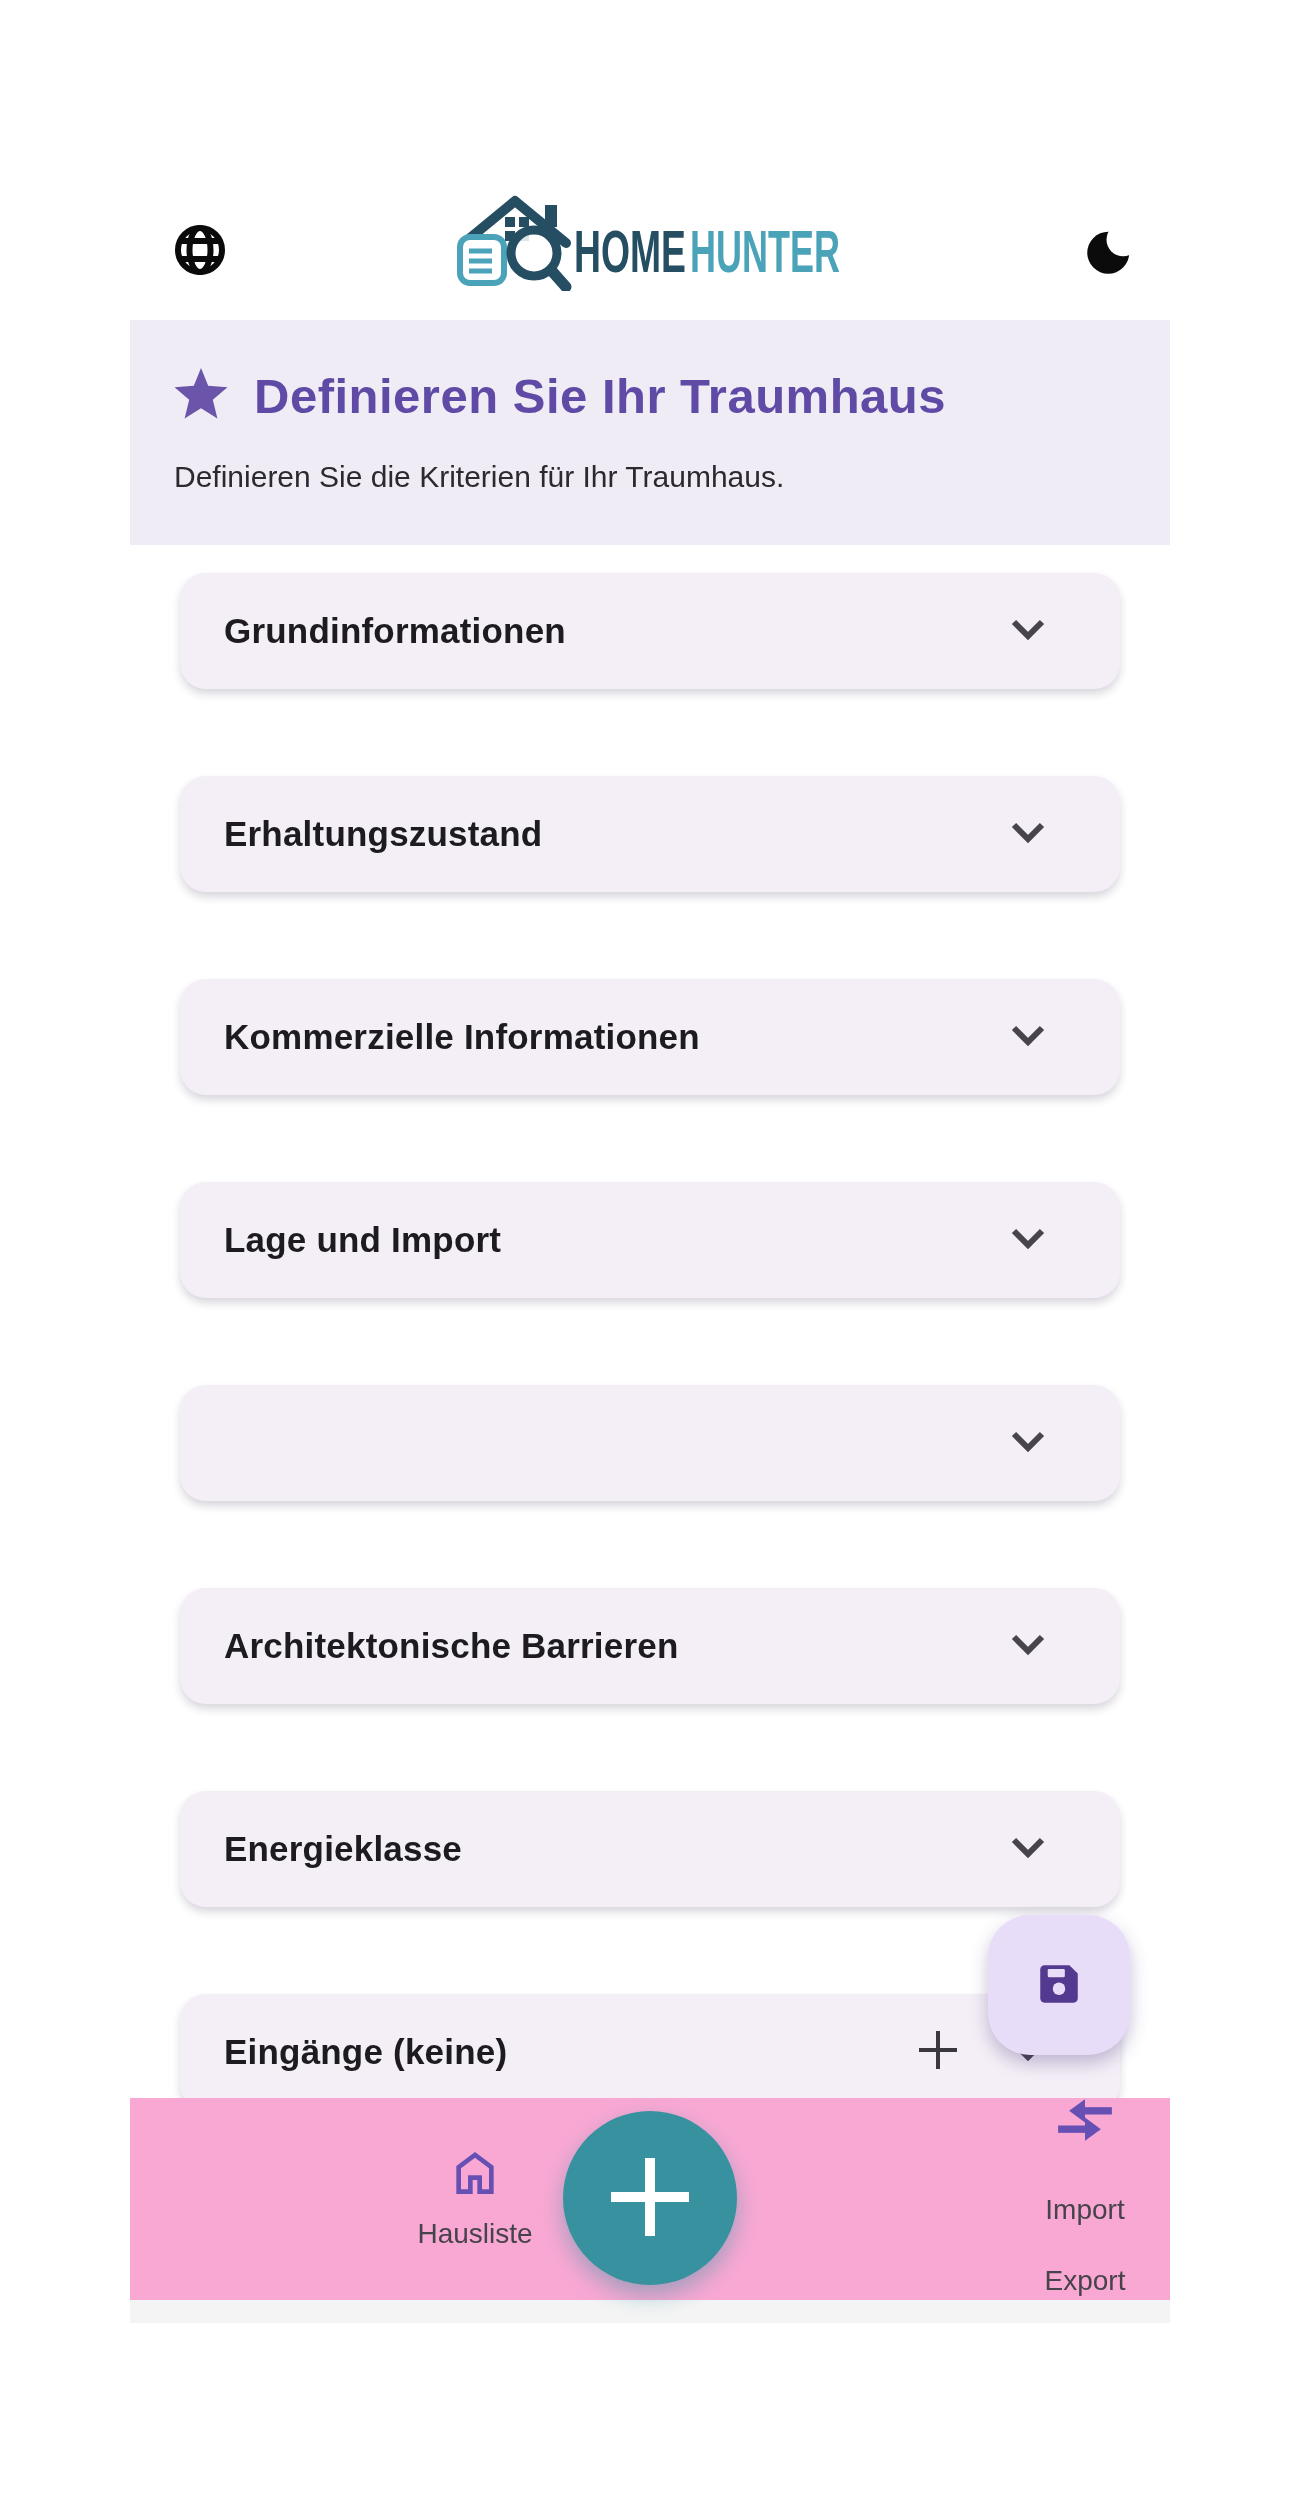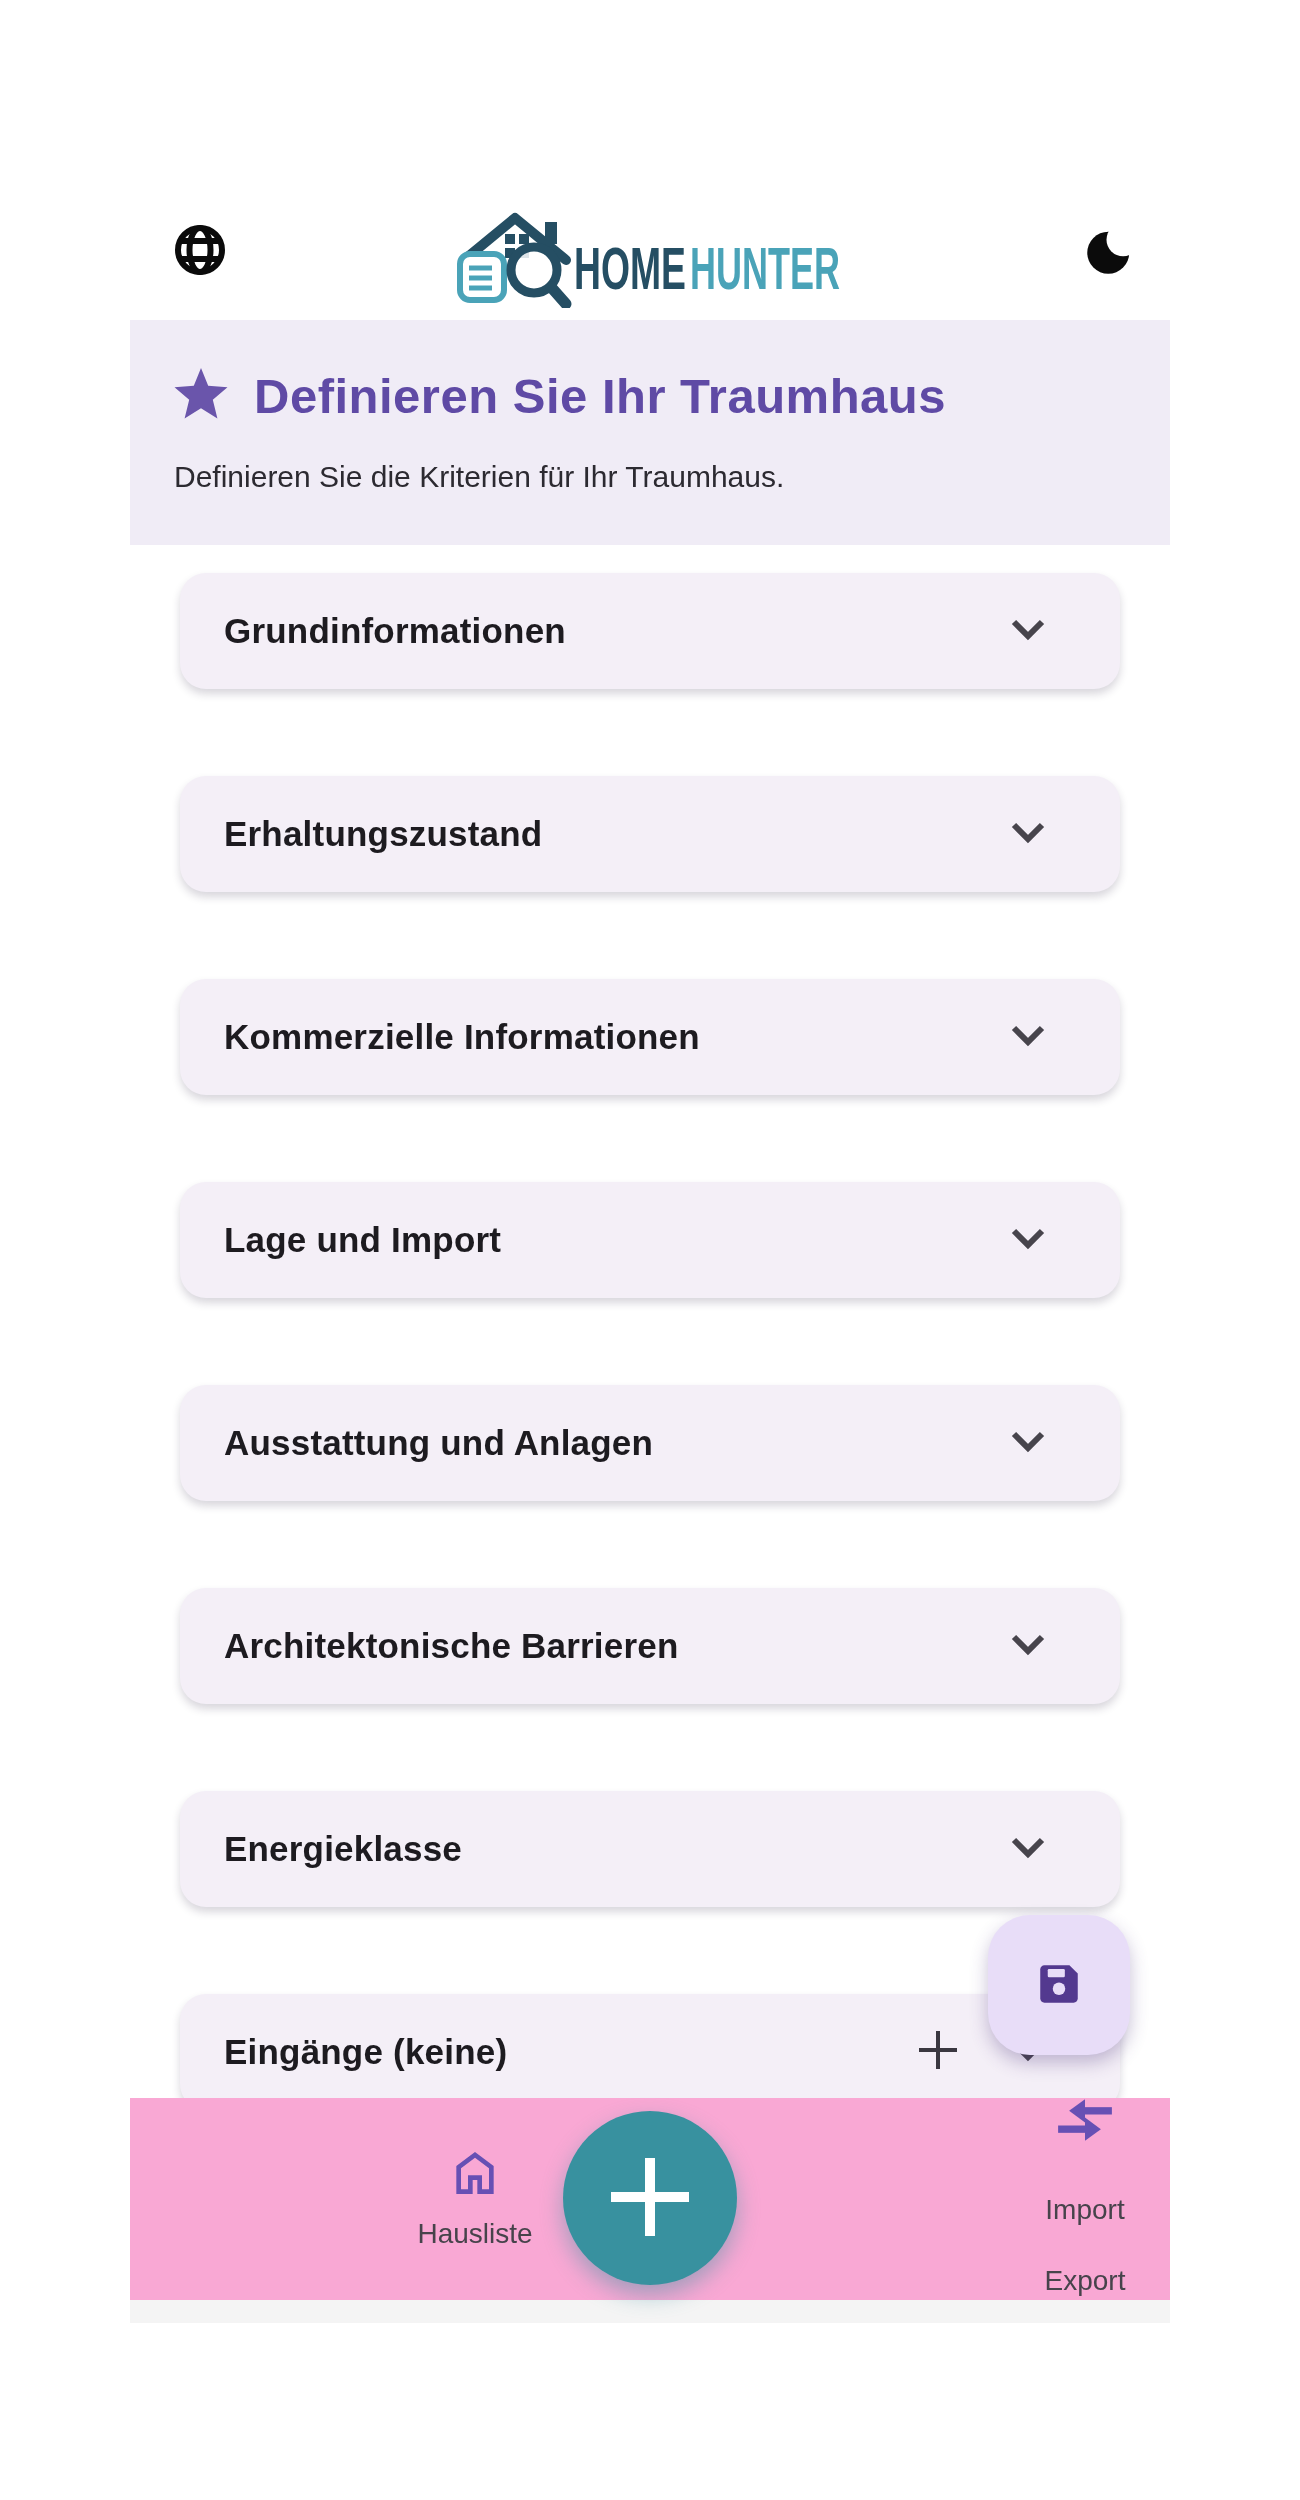--- a/index.html
+++ b/index.html
@@ -4,21 +4,21 @@
 <style>
   * { margin:0; padding:0; box-sizing:border-box; }
   html,body { width:1300px; height:2500px; background:#ffffff;
     font-family:"Liberation Sans", sans-serif; position:relative; overflow:hidden; }
   .abs { position:absolute; }
 
   
   .icon-btn { width:60px; height:60px; display:flex; align-items:center; justify-content:center; cursor:pointer; background:none; border:none; }
   #globe-btn { left:170px; top:221px; }
   #moon-btn  { left:1080px; top:222px; }
-  #logo { left:452px; top:208px; width:392px; height:100px; cursor:pointer;text-decoration:underline; }
+  #logo { left:452px; top:191px; width:392px; height:100px; cursor:pointer;text-decoration:underline; }
 
   
   #header-band { left:130px; top:320px; width:1040px; height:225px; background:#f0ecf6; }
   #header-title-row { position:absolute; left:44px; top:48px; display:flex; align-items:center; gap:26px; }
   #page-title { font-size:49px; font-weight:bold; color:#5f4aa5; letter-spacing:0.5px; }
   #page-subtitle { position:absolute; left:44px; top:140px; font-size:30px; color:#2c2a31; }
 
   
   .card { position:absolute; left:180px; width:940px; height:116px; background:#f4eff7;
     border-radius:26px; box-shadow:0 5px 9px rgba(40,30,60,0.18);
@@ -131,21 +131,20 @@
 <div class="card" style="top:1182px">
   <span class="card-label">Lage und Import</span>
   <span class="chevron">
     <svg width="36" height="24" viewBox="0 0 36 24">
         <polyline points="4,5 18,19 32,5" fill="none" stroke="#47444c" stroke-width="6"></polyline>
       </svg>
   </span>
 </div>
 
 <div class="card" style="top:1385px">
-  <span class="card-label">Ausstattung und Anlagen</span>
   <span class="chevron">
     <svg width="36" height="24" viewBox="0 0 36 24">
         <polyline points="4,5 18,19 32,5" fill="none" stroke="#47444c" stroke-width="6"></polyline>
       </svg>
   </span>
 </div>
 
 <div class="card" style="top:1588px">
   <span class="card-label">Architektonische Barrieren</span>
   <span class="chevron">

